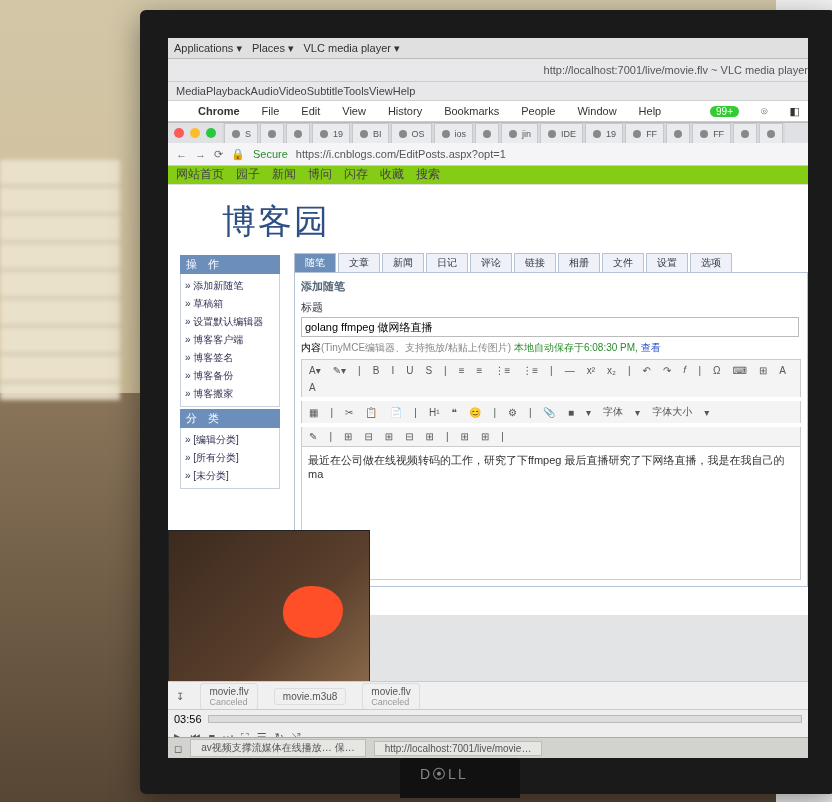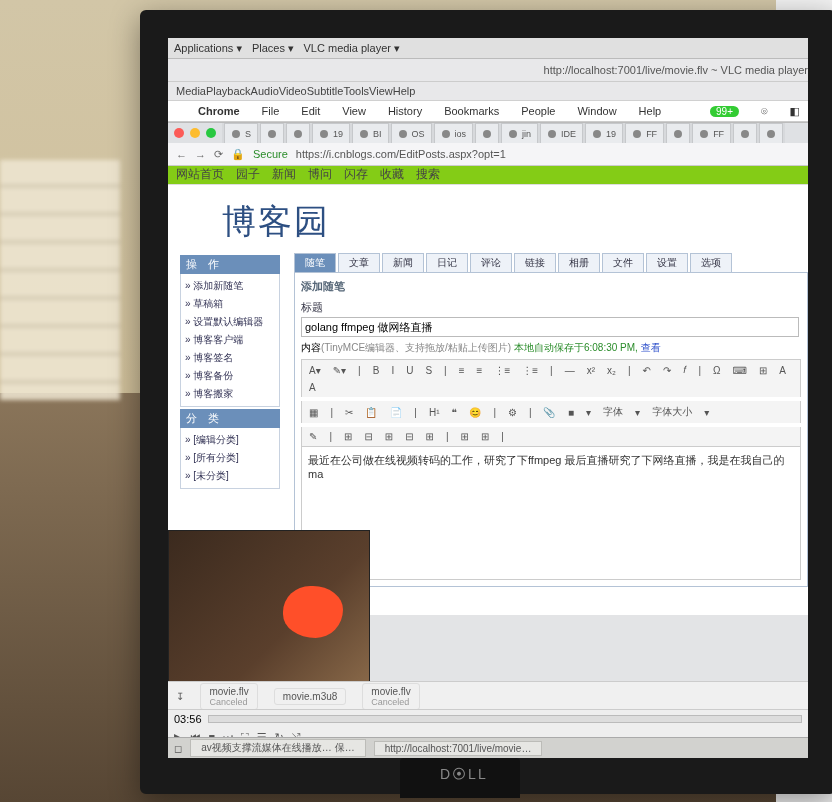--- a/index.html
+++ b/index.html
@@ -4,21 +4,21 @@
 <style>
   html,body{margin:0;padding:0;width:832px;height:802px;overflow:hidden;font-family:Arial,Helvetica,sans-serif;font-size:11px;background:#fff}
   
   .scene{position:absolute;inset:0;background:linear-gradient(180deg,#d2c6a7 0%,#cfbe98 55%,#c7b38c 100%)}
   .desk{position:absolute;left:0;right:0;top:49%;bottom:0;background:linear-gradient(180deg,#8a755a 0%,#574634 100%)}
   .books{position:absolute;left:0;top:160px;width:120px;height:240px;background:repeating-linear-gradient(180deg,#efe7d3 0 24px,#d9d0bb 24px 28px);filter:blur(2px);opacity:.85}
   .sidepanel{position:absolute;right:0;top:0;width:56px;height:100%;background:#f2f2f2}
   
   .monitor{position:absolute;left:140px;top:10px;width:640px;height:720px;border:28px solid #1a1a1a;border-bottom-width:36px;border-radius:6px;box-shadow:0 8px 30px rgba(0,0,0,.4);background:#e3e4e6;overflow:hidden}
   .stand{position:absolute;left:400px;top:758px;width:120px;height:40px;background:#111;border-radius:4px 4px 0 0}
-  .stand-label{position:absolute;left:440px;top:766px;color:#888;font-size:14px;letter-spacing:2px}
+  .stand-label{position:absolute;left:420px;top:766px;color:#888;font-size:14px;letter-spacing:2px}
   
   .gnome-panel{height:20px;background:#e0e0e0;border-bottom:1px solid #bbb;display:flex;align-items:center;gap:10px;padding:0 6px}
   .gnome-panel span{color:#333}
   .dropdown::after{content:" ▾"}
   .vlc-titlebar{height:22px;background:#e8e8ea;border-bottom:1px solid #ccc;text-align:right;line-height:22px;color:#555}
   .vlc-menu{height:18px;background:#e8e8ea;border-bottom:1px solid #d0d0d0;display:flex;padding:0 8px;align-items:center;color:#444}
   
   .mac-menu{height:20px;background:#fff;border-bottom:1px solid #ccc;display:flex;align-items:center;gap:22px;padding:0 8px;color:#333}
   .mac-menu .apple{font-size:14px}
   .mac-menu .app{font-weight:bold}

